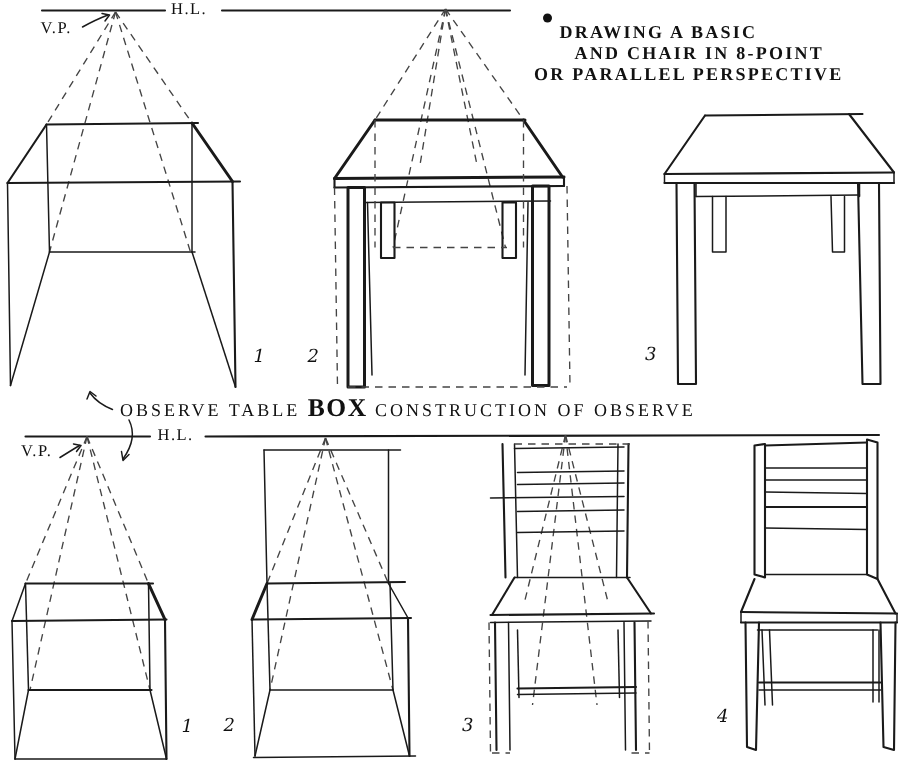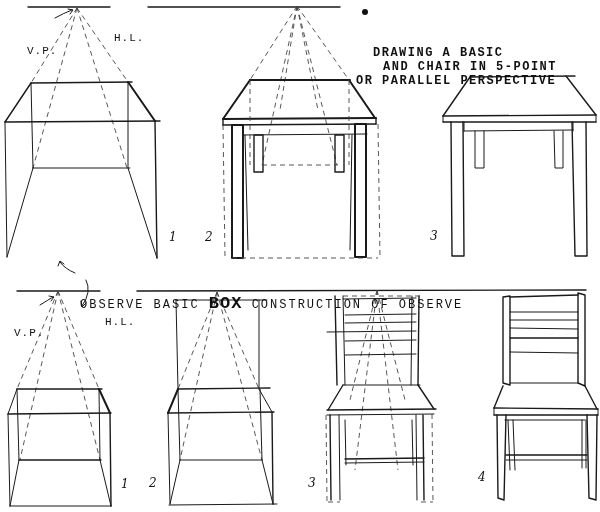--- a/index.html
+++ b/index.html
@@ -5,21 +5,21 @@
   html, body { margin: 0; padding: 0; background: #ffffff; }
   body { width: 600px; height: 512px; position: relative; overflow: hidden;
          font-family: "DejaVu Sans", sans-serif; color: #111; }
   svg.art { position: absolute; left: 0; top: 0; width: 600px; height: 512px; }
   .ink { stroke: #1a1a1a; fill: none; stroke-linecap: round; stroke-linejoin: round; }
   .thin { stroke-width: 1; }
   .med { stroke-width: 1.4; }
   .bold { stroke-width: 2; }
   .dash { stroke: #444; stroke-width: 0.9; fill: none; stroke-dasharray: 5 4; }
   .lbl { position: absolute; white-space: nowrap; letter-spacing: 1px; }
-  .hand { font-family: Liberation Mono, monospace; font-size: 11px; color: #111; margin-top: 32px; }
+  .hand { font-family: Liberation Serif, serif; font-size: 11px; color: #111; }
   .title-line { font-size: 12px; font-weight: bold; letter-spacing: 1.5px; }
   .num { font-family: "DejaVu Serif", serif; font-style: italic; font-size: 12px; }
   .observe { font-size: 12px; letter-spacing: 2px; }
   .observe .box { font-weight: bold; font-size: 17px; letter-spacing: 1px; }
   .bullet { position: absolute; width: 6px; height: 6px; border-radius: 50%; background: #111; }
 </style>
 </head>
 <body>
 
 <svg class="art" viewBox="0 0 600 512">
@@ -243,29 +243,29 @@
     <line class="ink med" x1="506" y1="455" x2="587" y2="455"></line>
     <line class="ink thin" x1="506" y1="460" x2="587" y2="460"></line>
   </g>
 </svg>
 
 <div class="lbl hand" style="left:27px; top:13px;">V.P.</div>
 <div class="lbl hand" style="left:114px; top:0px;">H.L.</div>
 
 <div class="bullet" style="left:362px; top:9px;"></div>
 <div class="lbl hand title-line" style="left:373px; top:14px;">DRAWING A BASIC</div>
-<div class="lbl hand title-line" style="left:383px; top:28px;">AND CHAIR IN 5-POINT</div>
+<div class="lbl hand title-line" style="left:383px; top:28px;">AND CHAIR IN 8-POINT</div>
 <div class="lbl hand title-line" style="left:356px; top:42px;">OR PARALLEL PERSPECTIVE</div>
 
 <div class="lbl num" style="left:169px; top:230px;">1</div>
 <div class="lbl num" style="left:205px; top:230px;">2</div>
 <div class="lbl num" style="left:430px; top:229px;">3</div>
 
 <div class="lbl hand observe" style="left:80px; top:262px;">
-  <span>OBSERVE BASIC</span>
+  <span>OBSERVE TABLE</span>
   <span class="box">BOX</span>
   <span>CONSTRUCTION OF OBSERVE</span>
 </div>
 
 <div class="lbl hand" style="left:14px; top:295px;">V.P.</div>
 <div class="lbl hand" style="left:105px; top:284px;">H.L.</div>
 
 <div class="lbl num" style="left:121px; top:477px;">1</div>
 <div class="lbl num" style="left:149px; top:476px;">2</div>
 <div class="lbl num" style="left:308px; top:476px;">3</div>

